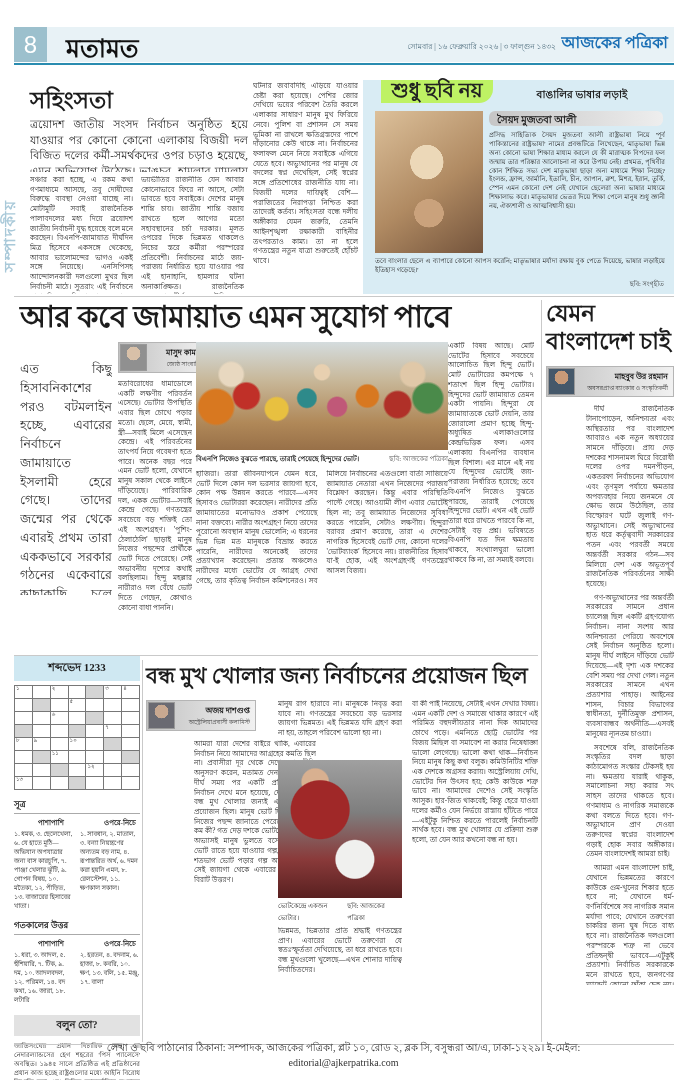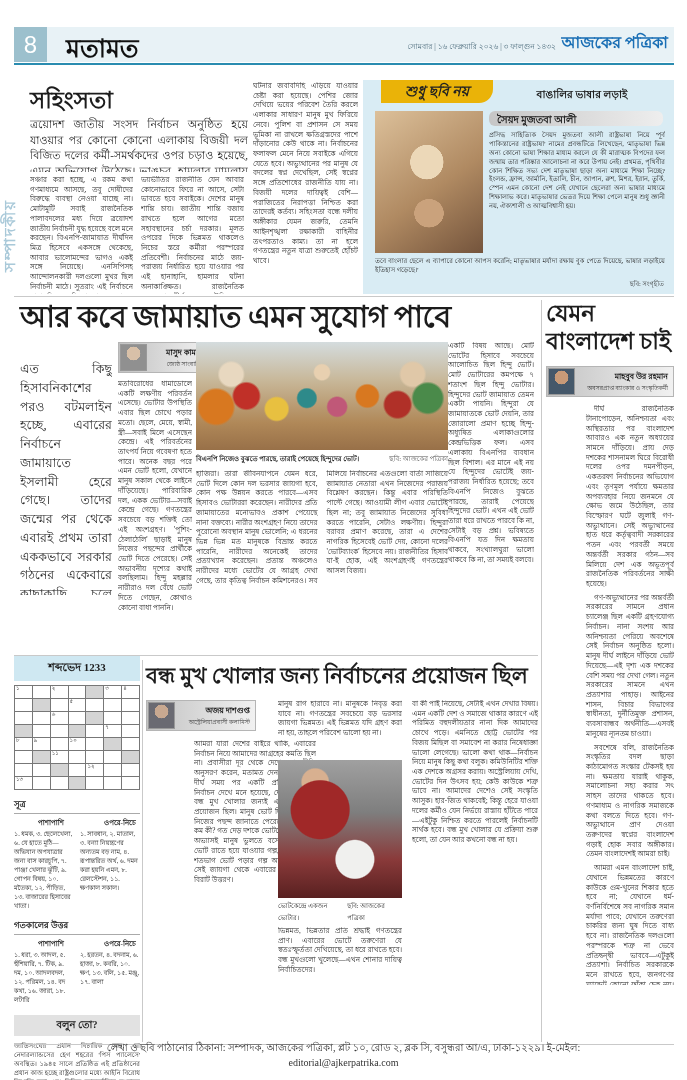--- a/index.html
+++ b/index.html
@@ -27,23 +27,23 @@
   
   .violence { position:absolute; left:30px; top:82px; width:328px; height:212px; }
   .violence .hl { position:absolute; left:0; top:0; font-size:23px; font-weight:bold; }
   .violence .lede { position:absolute; left:0; top:35px; width:218px; height:55px; font-size:11px; line-height:1.42; text-align:justify; color:#222; overflow:hidden; }
   .v-col1 { position:absolute; left:0; top:94px; width:103px; height:118px; }
   .v-col2 { position:absolute; left:111px; top:94px; width:103px; height:118px; }
   .v-col3 { position:absolute; left:223px; top:0; width:105px; height:212px; }
 
   
   .photobox { position:absolute; left:363px; top:80px; width:311px; height:214px; background:#d9ecf4; }
-  .pb-tab { position:absolute; left:18px; top:0; width:112px; height:23px; background:#eab308;
+  .pb-tab { position:absolute; left:18px; top:0; width:112px; height:23px; background:#bef264;
     border-radius:0 0 14px 0; display:flex; align-items:center; justify-content:center;
-    font-size:14px; font-weight:bold; font-style:italic; color:#222; }
+    font-size:20px; font-weight:bold; color:#222; }
   .pb-title { position:absolute; left:138px; top:7px; width:162px; text-align:center; font-size:10.5px; font-weight:bold; }
   .pb-photo { position:absolute; left:12px; top:31px; width:108px; height:142px;
     background:
       radial-gradient(ellipse 38% 30% at 48% 36%, #ecd8b8 0 40%, rgba(0,0,0,0) 41%),
       radial-gradient(ellipse 30% 22% at 50% 72%, #caa27c 0 45%, rgba(0,0,0,0) 46%),
       linear-gradient(145deg, #dcc09a 0%, #b08a62 55%, #74543c 100%); }
   .pb-namebar { position:absolute; left:126px; top:31px; width:174px; height:15px;
     background:linear-gradient(90deg,#c6c6c6,#eeeeee); font-size:10px; font-weight:bold; padding:1px 8px;border-radius:6px; }
   .pb-body { position:absolute; left:126px; top:51px; width:176px; height:122px; font-size:6.6px; }
   .pb-body2 { position:absolute; left:12px; top:177px; width:290px; height:20px; font-size:6.6px; }

